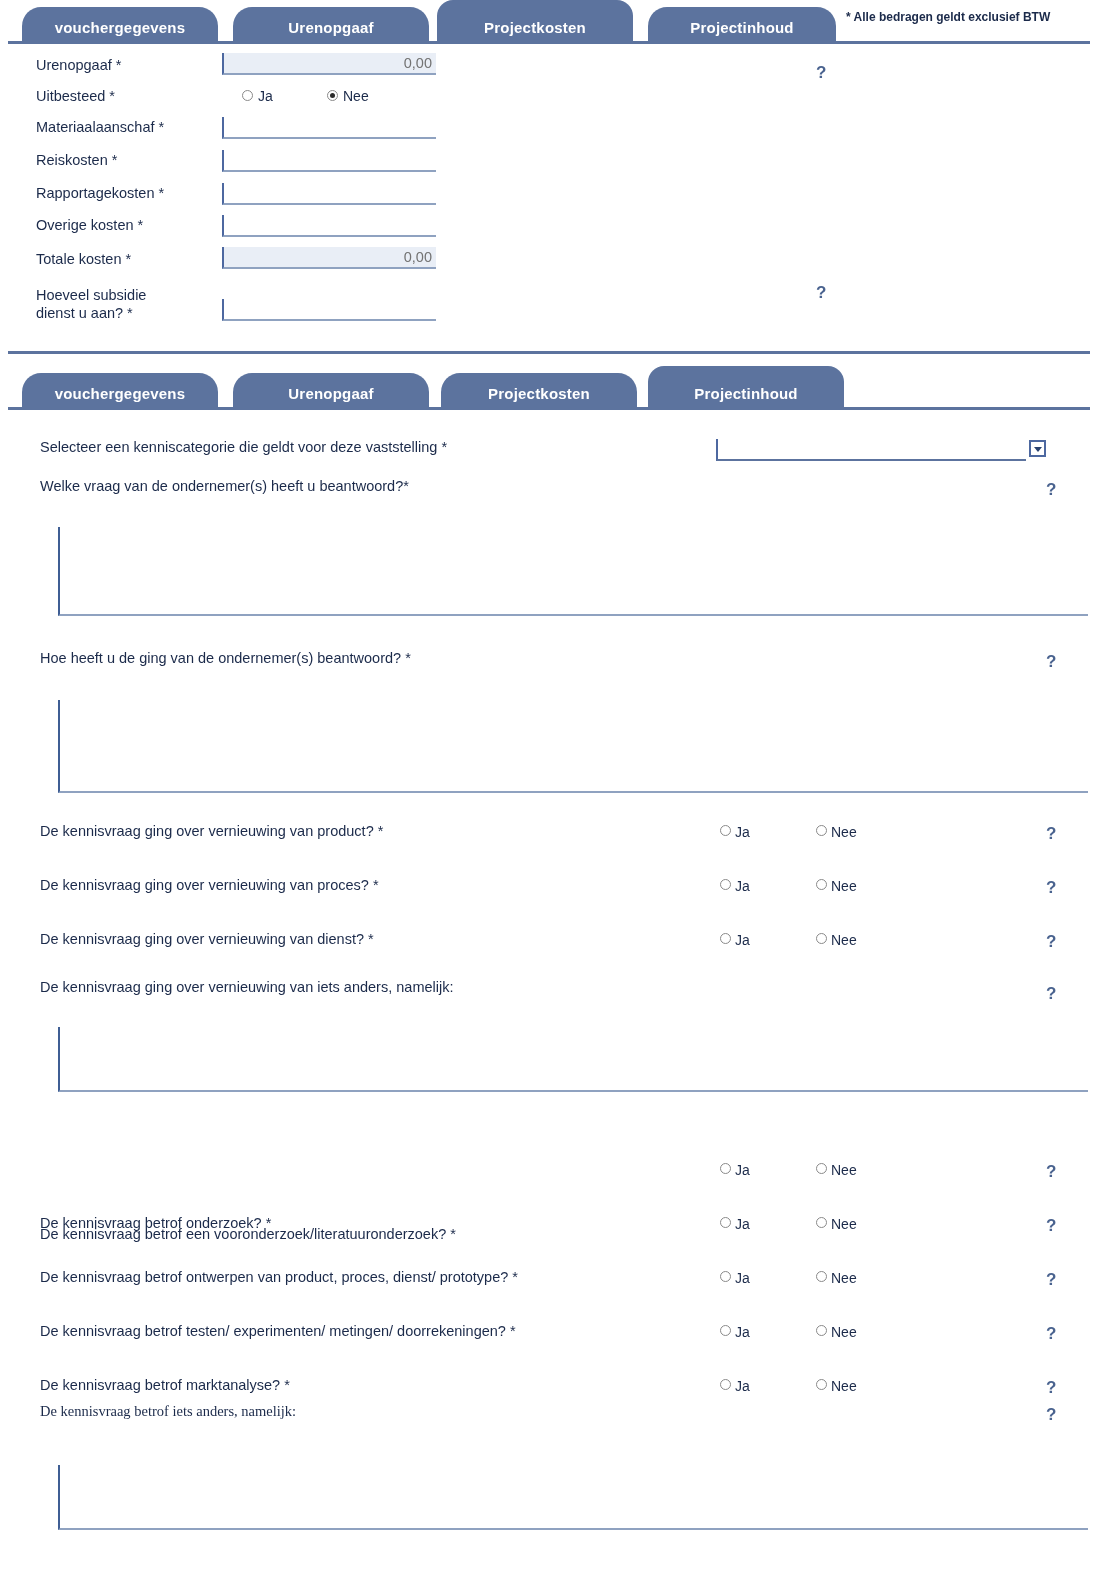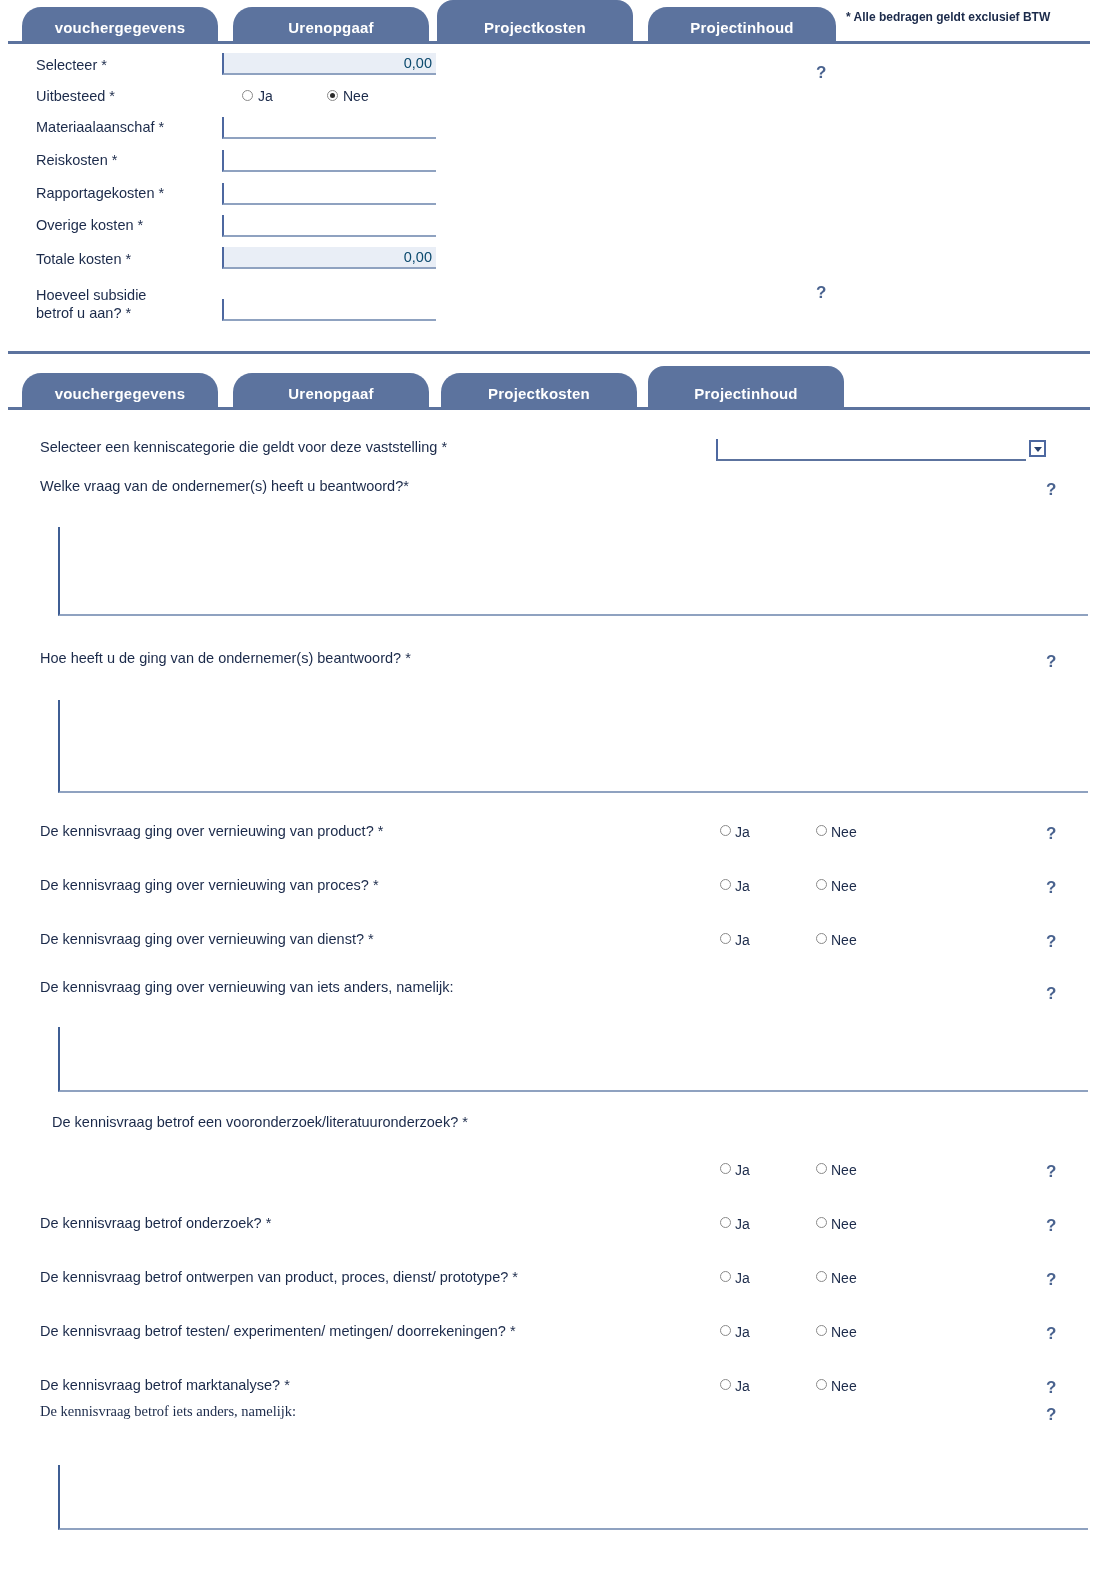--- a/index.html
+++ b/index.html
@@ -89,21 +89,21 @@
   .fld {
     position: absolute;
     box-sizing: border-box;
     border: none;
     border-left: 2px solid #4d6party;
     border-left: 2px solid #4d68a0;
     border-bottom: 2px solid #8fa2c0;
     background: transparent;
     font-family: "Liberation Sans", "DejaVu Sans", sans-serif;
     font-size: 14.5px;
-    color: #0c4a6e;
+    color: #737373;
     text-align: right;
     padding: 0 4px 0 4px;
     outline: none;
   }
   .fld.readonly {
     background: #e9eef6;
     border-bottom-color: #8fa2c0;
   }
   .fld.ta {
     text-align: left;
@@ -200,21 +200,21 @@
     <span class="tab-label">Projectkosten</span>
   </div>
   <div class="tab" style="left:648px; width:188px; height:34px;">
     <span class="tab-label">Projectinhoud</span>
   </div>
   <div class="rule"></div>
 </div>
 
 <div class="notice" style="left:846px; top:10px;">* Alle bedragen geldt exclusief BTW</div>
 
-<div class="lbl" style="left:36px; top:57px;">Selecteer *</div>
+<div class="lbl" style="left:36px; top:57px;">Urenopgaaf *</div>
 <input class="fld readonly" readonly="" style="left: 222px; top: 53px; width: 214px; height: 22px;" value="0,00">
 
 <div class="lbl" style="left:36px; top:88px;">Uitbesteed *</div>
 <span class="radio" style="left:242px; top:90px;"></span>
 <span class="radio-lbl" style="left:258px; top:89px;">Ja</span>
 <span class="radio checked" style="left:327px; top:90px;"></span>
 <span class="radio-lbl" style="left:343px; top:89px;">Nee</span>
 
 <div class="lbl" style="left:36px; top:119px;">Materiaalaanschaf *</div>
 <input class="fld" style="left: 222px; top: 117px; width: 214px; height: 22px;" value="">
@@ -225,21 +225,21 @@
 <div class="lbl" style="left:36px; top:185px;">Rapportagekosten *</div>
 <input class="fld" style="left: 222px; top: 183px; width: 214px; height: 22px;" value="">
 
 <div class="lbl" style="left:36px; top:217px;">Overige kosten *</div>
 <input class="fld" style="left: 222px; top: 215px; width: 214px; height: 22px;" value="">
 
 <div class="lbl" style="left:36px; top:251px;">Totale kosten *</div>
 <input class="fld readonly" readonly="" style="left: 222px; top: 247px; width: 214px; height: 22px;" value="0,00">
 
 <div class="lbl" style="left:36px; top:287px;">Hoeveel subsidie</div>
-<div class="lbl" style="left:36px; top:305px;">betrof u aan? *</div>
+<div class="lbl" style="left:36px; top:305px;">dienst u aan? *</div>
 <input class="fld" style="left: 222px; top: 299px; width: 214px; height: 22px;" value="">
 
 <div class="help" style="left:816px; top:64px;">?</div>
 <div class="help" style="left:816px; top:284px;">?</div>
 
 <div class="divider" style="top:351px;"></div>
 
 <div class="tabbar" style="top:366px;">
   <div class="tab" style="left:22px; width:196px; height:34px;">
     <span class="tab-label">vouchergegevens</span>
@@ -288,21 +288,21 @@
 <span class="radio" style="left:720px; top:933px;"></span>
 <span class="radio-lbl" style="left:735px; top:933px;">Ja</span>
 <span class="radio" style="left:816px; top:933px;"></span>
 <span class="radio-lbl" style="left:831px; top:933px;">Nee</span>
 <div class="help" style="left:1046px; top:933px;">?</div>
 
 <div class="lbl" style="left:40px; top:979px;">De kennisvraag ging over vernieuwing van iets anders, namelijk:</div>
 <div class="help" style="left:1046px; top:985px;">?</div>
 <textarea class="fld ta" style="left: 58px; top: 1027px; width: 1030px; height: 65px;"></textarea>
 
-<div class="lbl" style="left:40px; top:1114px;margin-left:12px;">De kennisvraag betrof een vooronderzoek/literatuuronderzoek? *</div>
+<div class="lbl" style="left:40px; top:1226px;">De kennisvraag betrof een vooronderzoek/literatuuronderzoek? *</div>
 <span class="radio" style="left:720px; top:1163px;"></span>
 <span class="radio-lbl" style="left:735px; top:1163px;">Ja</span>
 <span class="radio" style="left:816px; top:1163px;"></span>
 <span class="radio-lbl" style="left:831px; top:1163px;">Nee</span>
 <div class="help" style="left:1046px; top:1163px;">?</div>
 
 <div class="lbl" style="left:40px; top:1215px;">De kennisvraag betrof onderzoek? *</div>
 <span class="radio" style="left:720px; top:1217px;"></span>
 <span class="radio-lbl" style="left:735px; top:1217px;">Ja</span>
 <span class="radio" style="left:816px; top:1217px;"></span>

